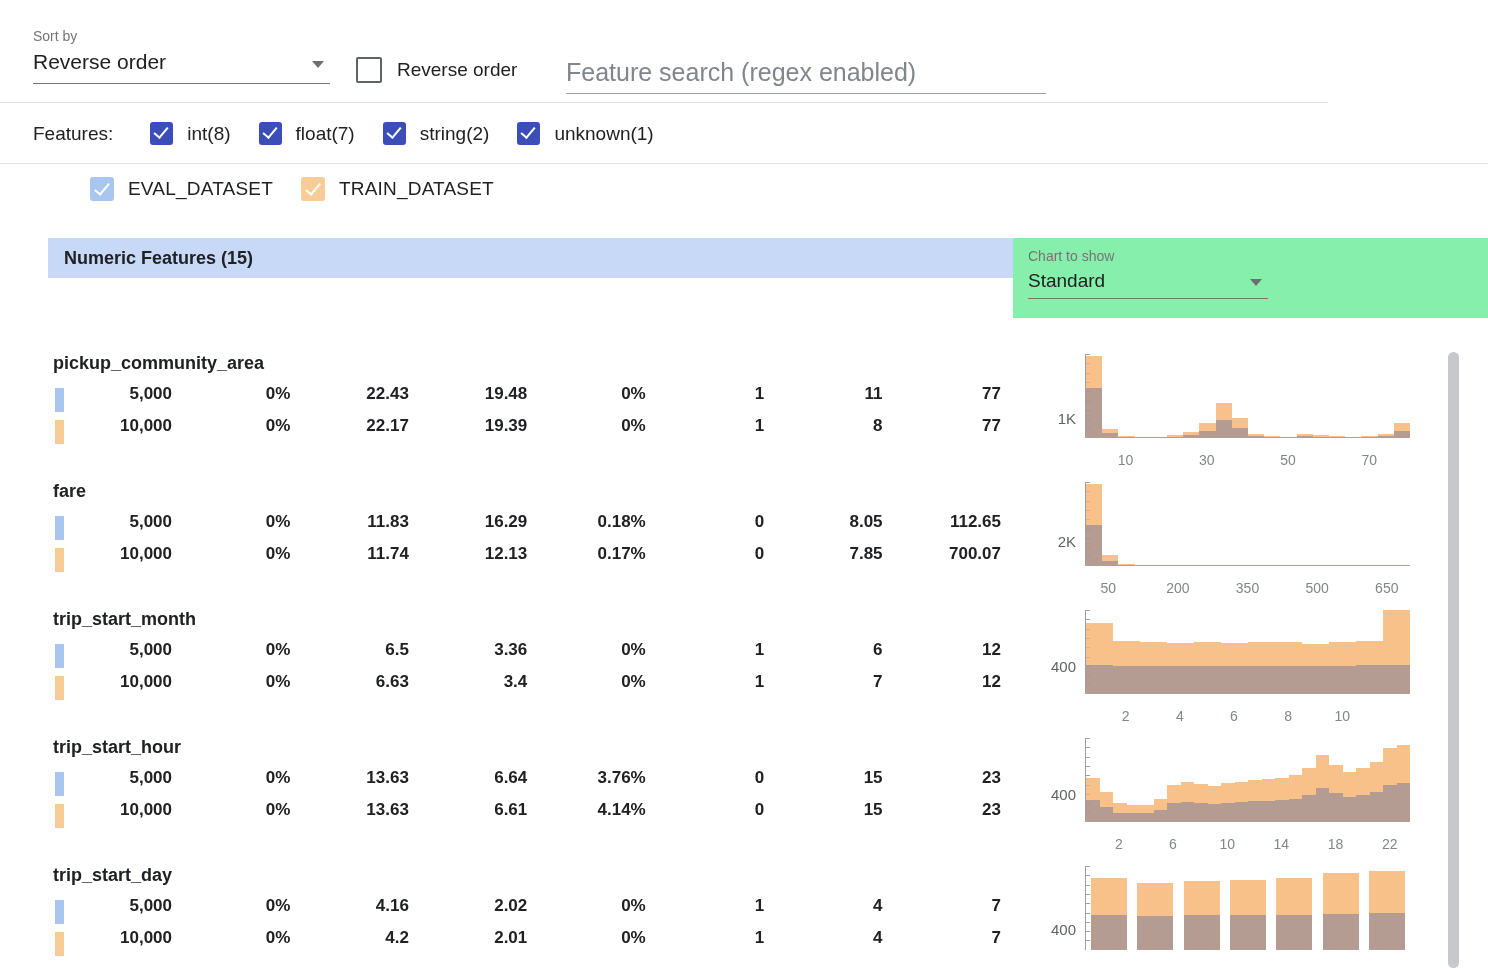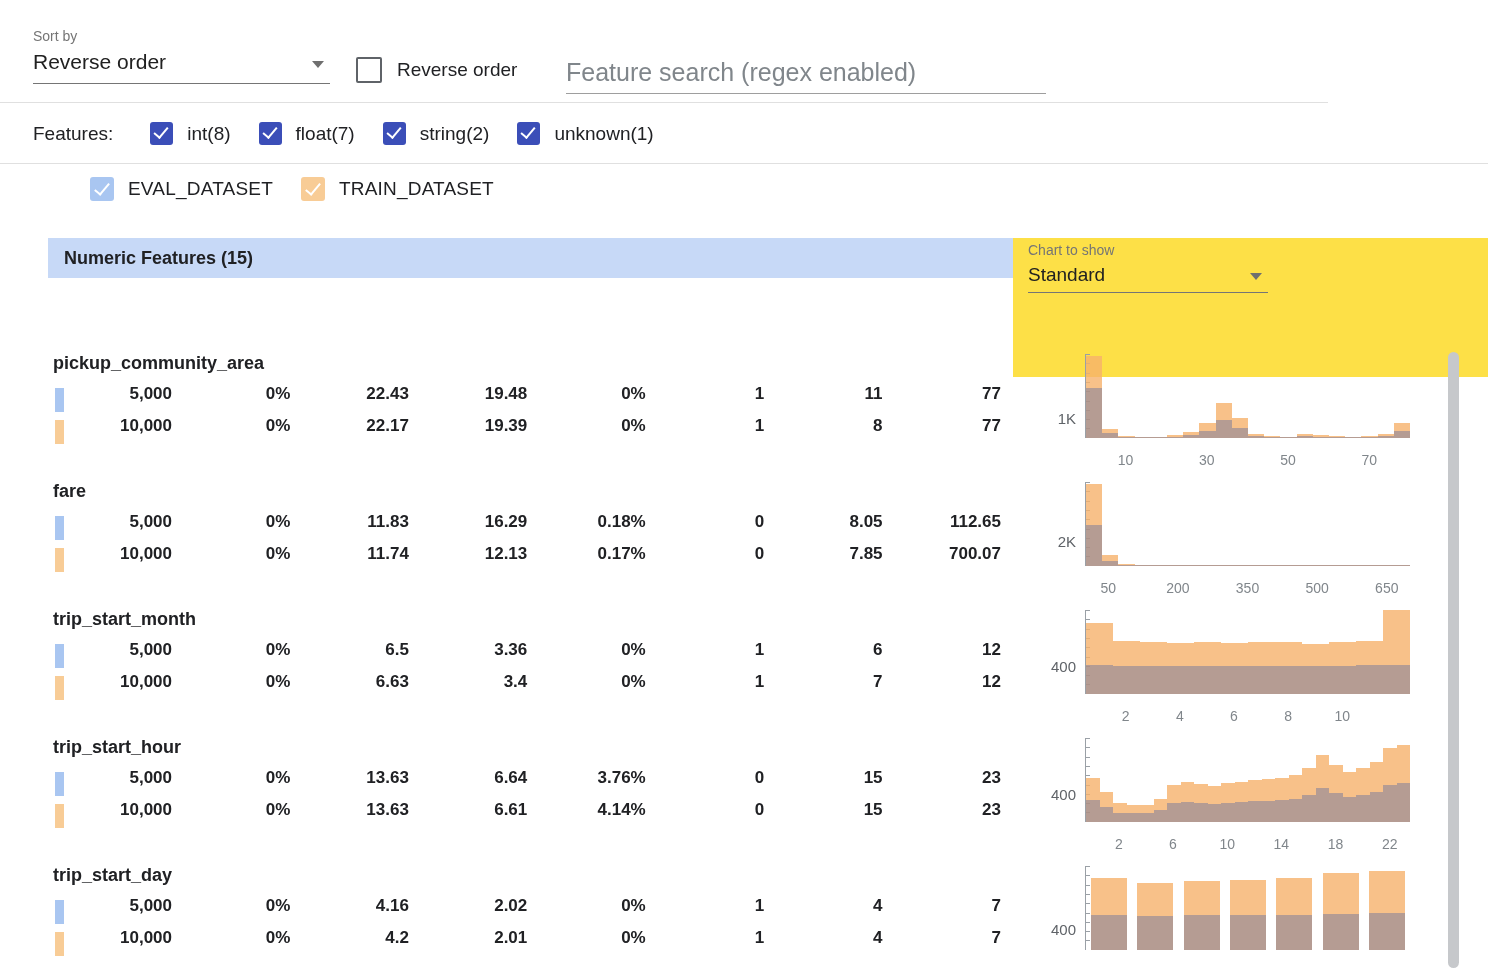--- a/index.html
+++ b/index.html
@@ -34,21 +34,21 @@
 
   
   .datasets-row { position:absolute; left:90px; top:177px; display:flex; align-items:center; }
   .ds { display:flex; align-items:center; margin-right:28px; cursor:pointer; }
   .dataset-cb { width:24px; height:24px; }
   .dataset-label { font-size:19px; margin-left:14px; letter-spacing:0.2px; }
 
   
   .band { position:absolute; left:48px; top:238px; width:965px; height:40px; background:#c7d9f7;
           font-size:18px; font-weight:bold; line-height:40px; padding-left:16px; }
-  .chart-panel { position:absolute; left:1013px; top:238px; width:475px; height:139px; background:#fde047; padding:4px 0 0 15px; }
+  .chart-panel { position:absolute; left:1013px; top:238px; width:475px; height:80px; background:#86efac; padding:10px 0 0 15px; }
   .panel-select { width:240px; font-size:19px; margin-top:2px; padding:4px 24px 6px 0; }
   .chart-opts { display:flex; align-items:center; margin-top:9px; }
   .opt { display:flex; align-items:center; margin-right:17px; font-size:15px; color:#202124; cursor:pointer; }
   .small-cb { width:14px; height:14px; border:2px solid #5f6368; border-radius:2px; background:transparent; margin-right:4px; flex:none; }
 
   .col-headers { position:absolute; left:48px; top:278px; width:965px; height:70px; background:#f0f4fc;
                  display:grid; grid-template-columns:136px repeat(7,1fr); border-right:1px solid #d9dde6; }
   .col-h { display:flex; align-items:center; justify-content:flex-end; padding-right:12px;
            font-size:18px; color:#3c4043; border-left:1px solid #d9dde6; }
   .col-h.first { border-left:none; }

